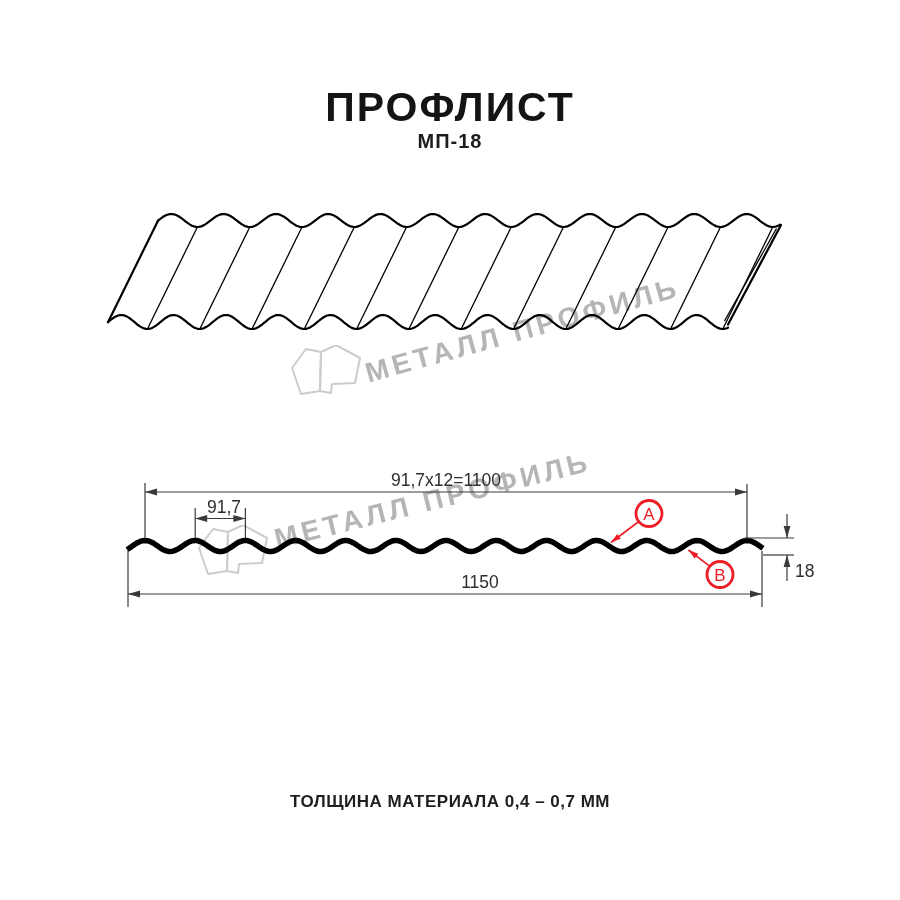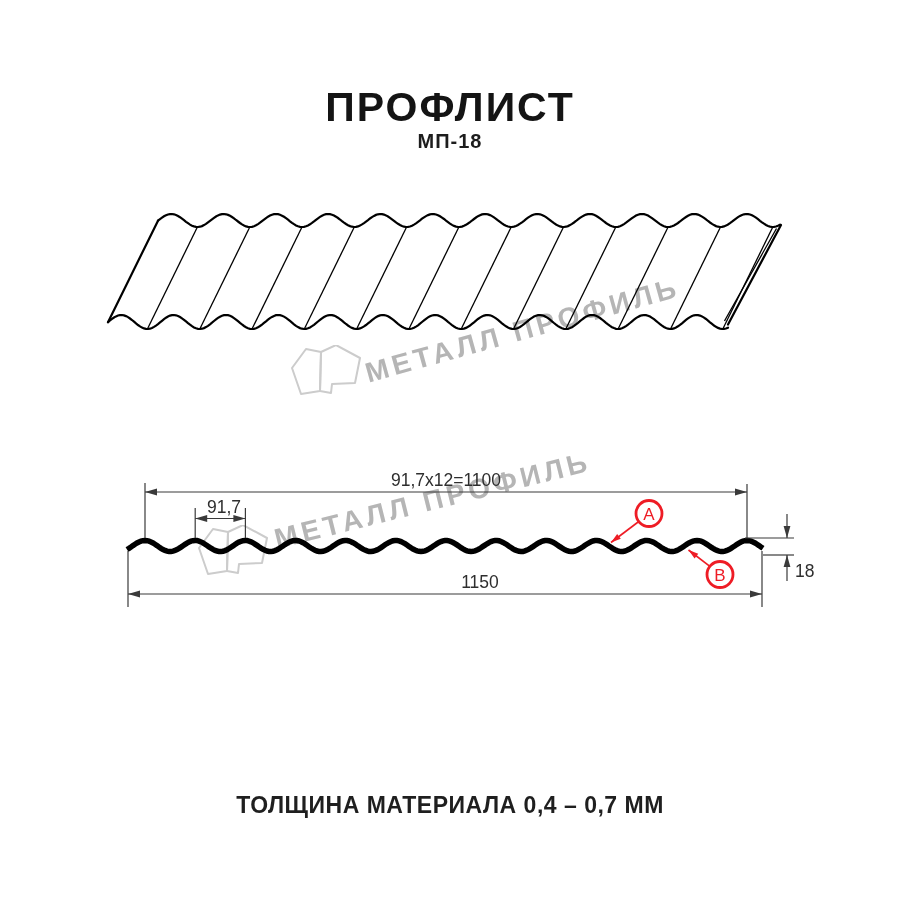--- a/index.html
+++ b/index.html
@@ -18,21 +18,21 @@
   }
   .subtitle{
     position:absolute;left:0;top:130px;width:900px;
     text-align:center;
     font-size:20px;font-weight:700;letter-spacing:1px;
     color:#1d1d1d;
   }
   .footer-note{
     position:absolute;left:0;top:792px;width:900px;
     text-align:center;
-    font-size:23px;font-weight:700;letter-spacing:0.5px;
+    font-size:17px;font-weight:700;letter-spacing:0.5px;
     color:#1f1f1f;
   }
   svg.layer{position:absolute;}
   #sheet3d{left:100px;top:195px;z-index:3;}
   #crossSection{left:100px;top:450px;z-index:3;}
   .watermark{position:absolute;z-index:1;}
   .wm-text{
     position:absolute;white-space:nowrap;
     font-size:28px;font-weight:700;letter-spacing:4px;
     color:var(--wm-text,#b5b5b5);

